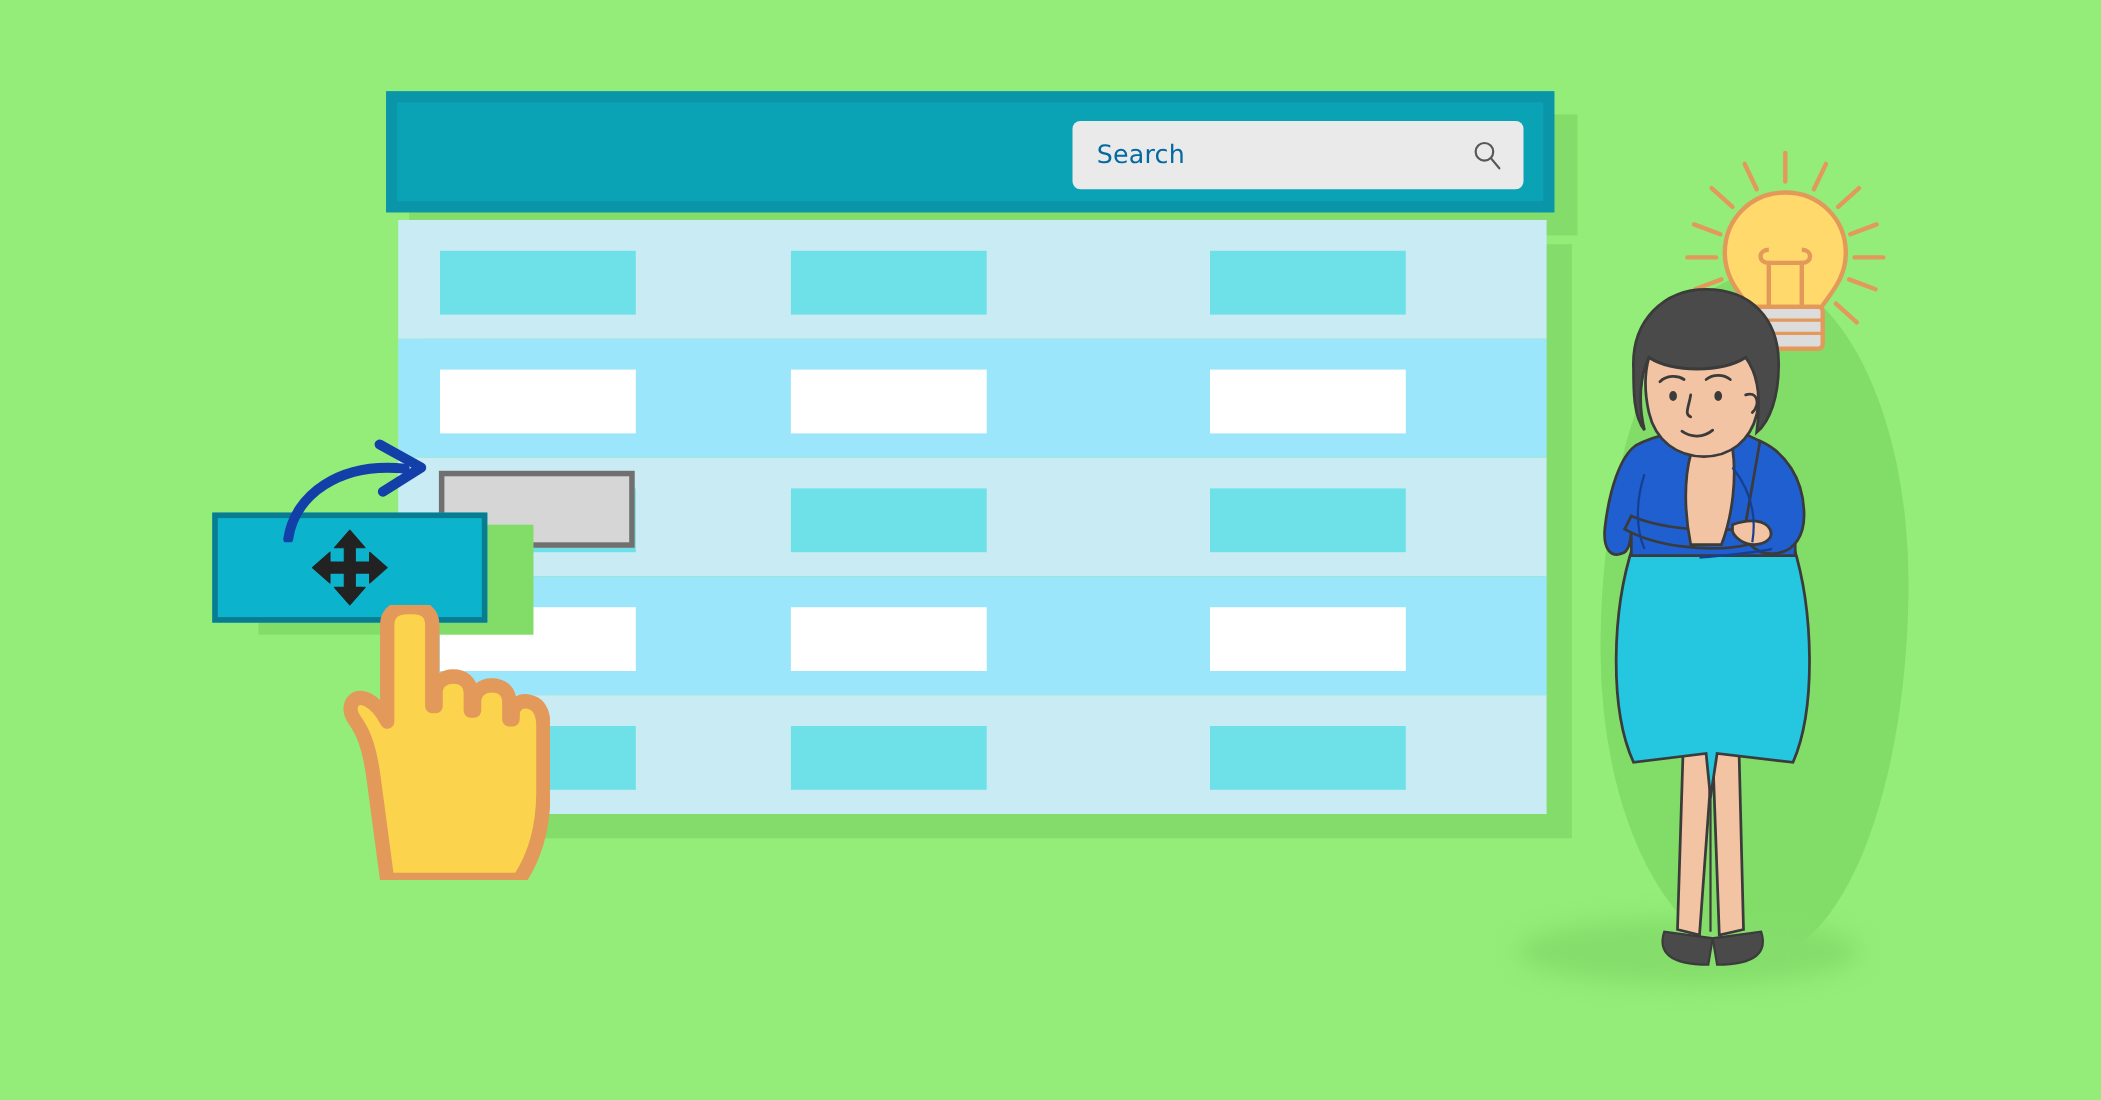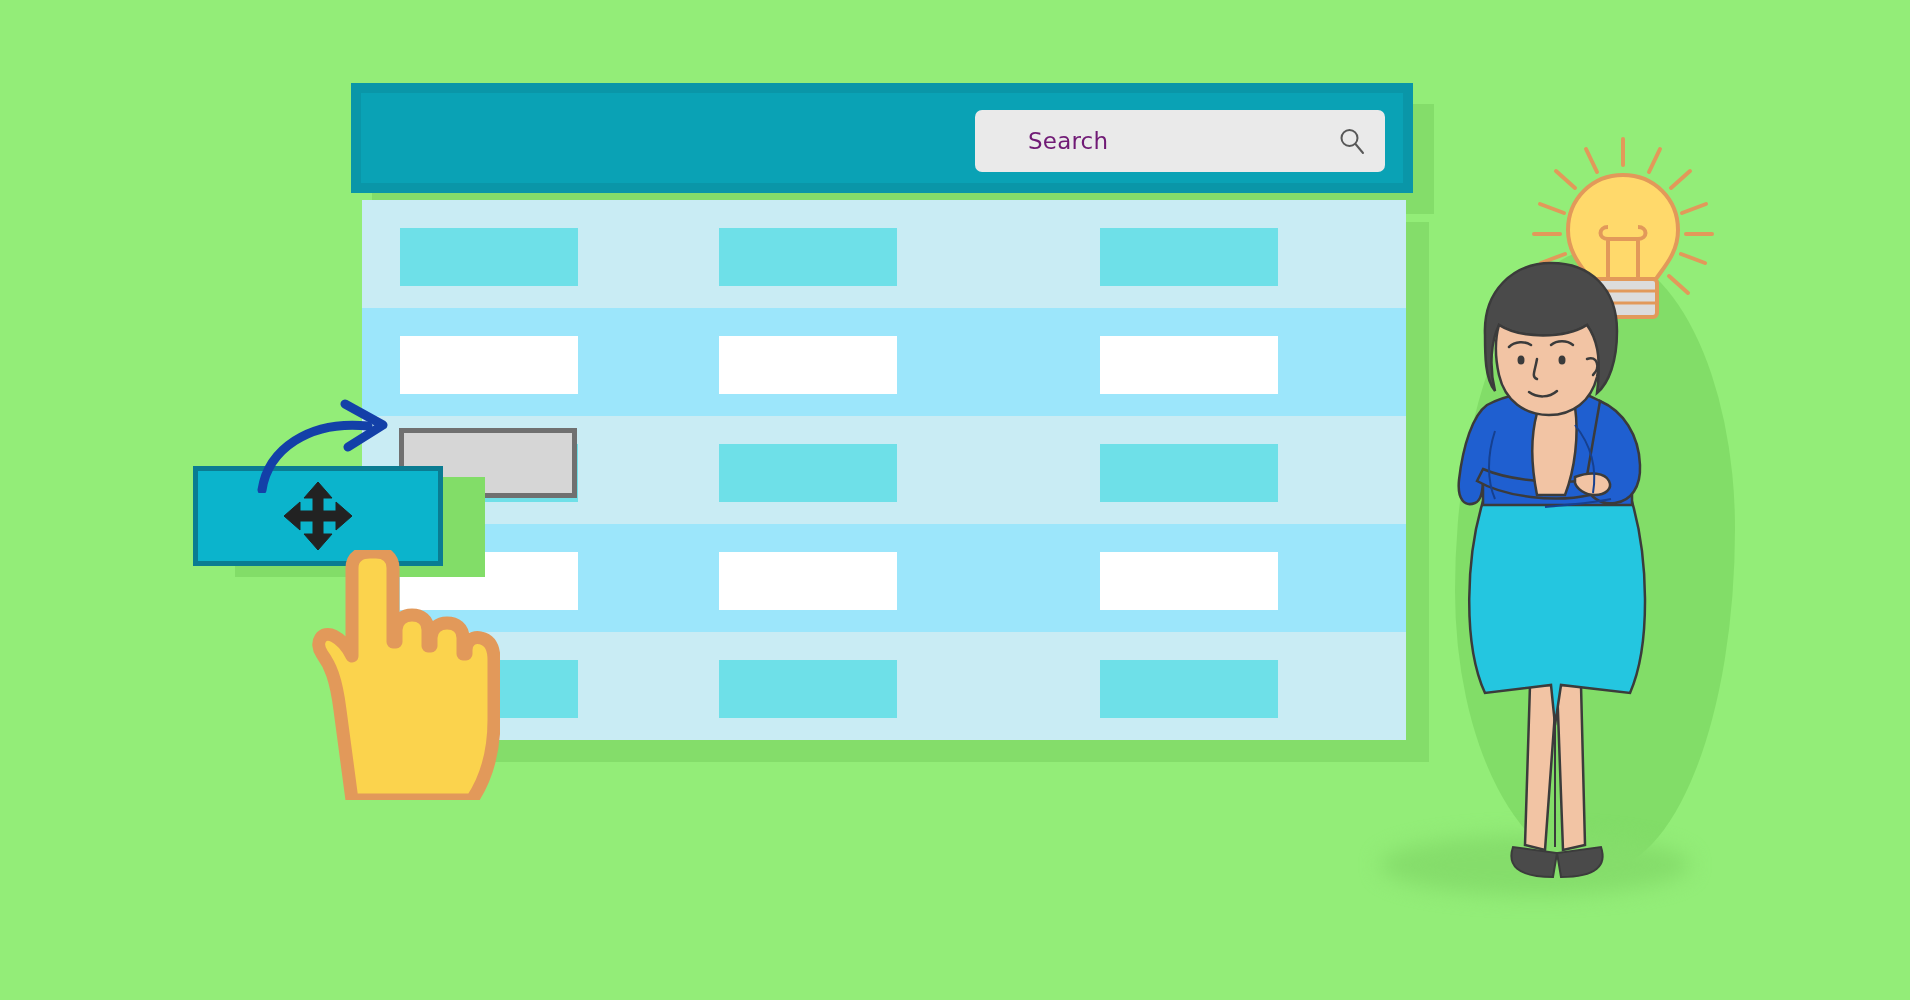--- a/index.html
+++ b/index.html
@@ -59,26 +59,25 @@
     height: 62px;
     background: #eaeaea;
     border-radius: 7px;
     box-sizing: border-box;
     display: flex;
     align-items: center;
     padding: 0 18px 0 22px;
   }
   .search-text {
     flex: 1;
-    color: #701a75;
+    color: #0369a1;
     font-size: 23px;
     letter-spacing: 0.2px;
     font-family: "DejaVu Sans", sans-serif;
     white-space: nowrap;
-    margin-left: 31px;
   }
   .search-icon {
     width: 30px;
     height: 30px;
     flex: 0 0 auto;
     display: block;
   }
 
   
   .table {

